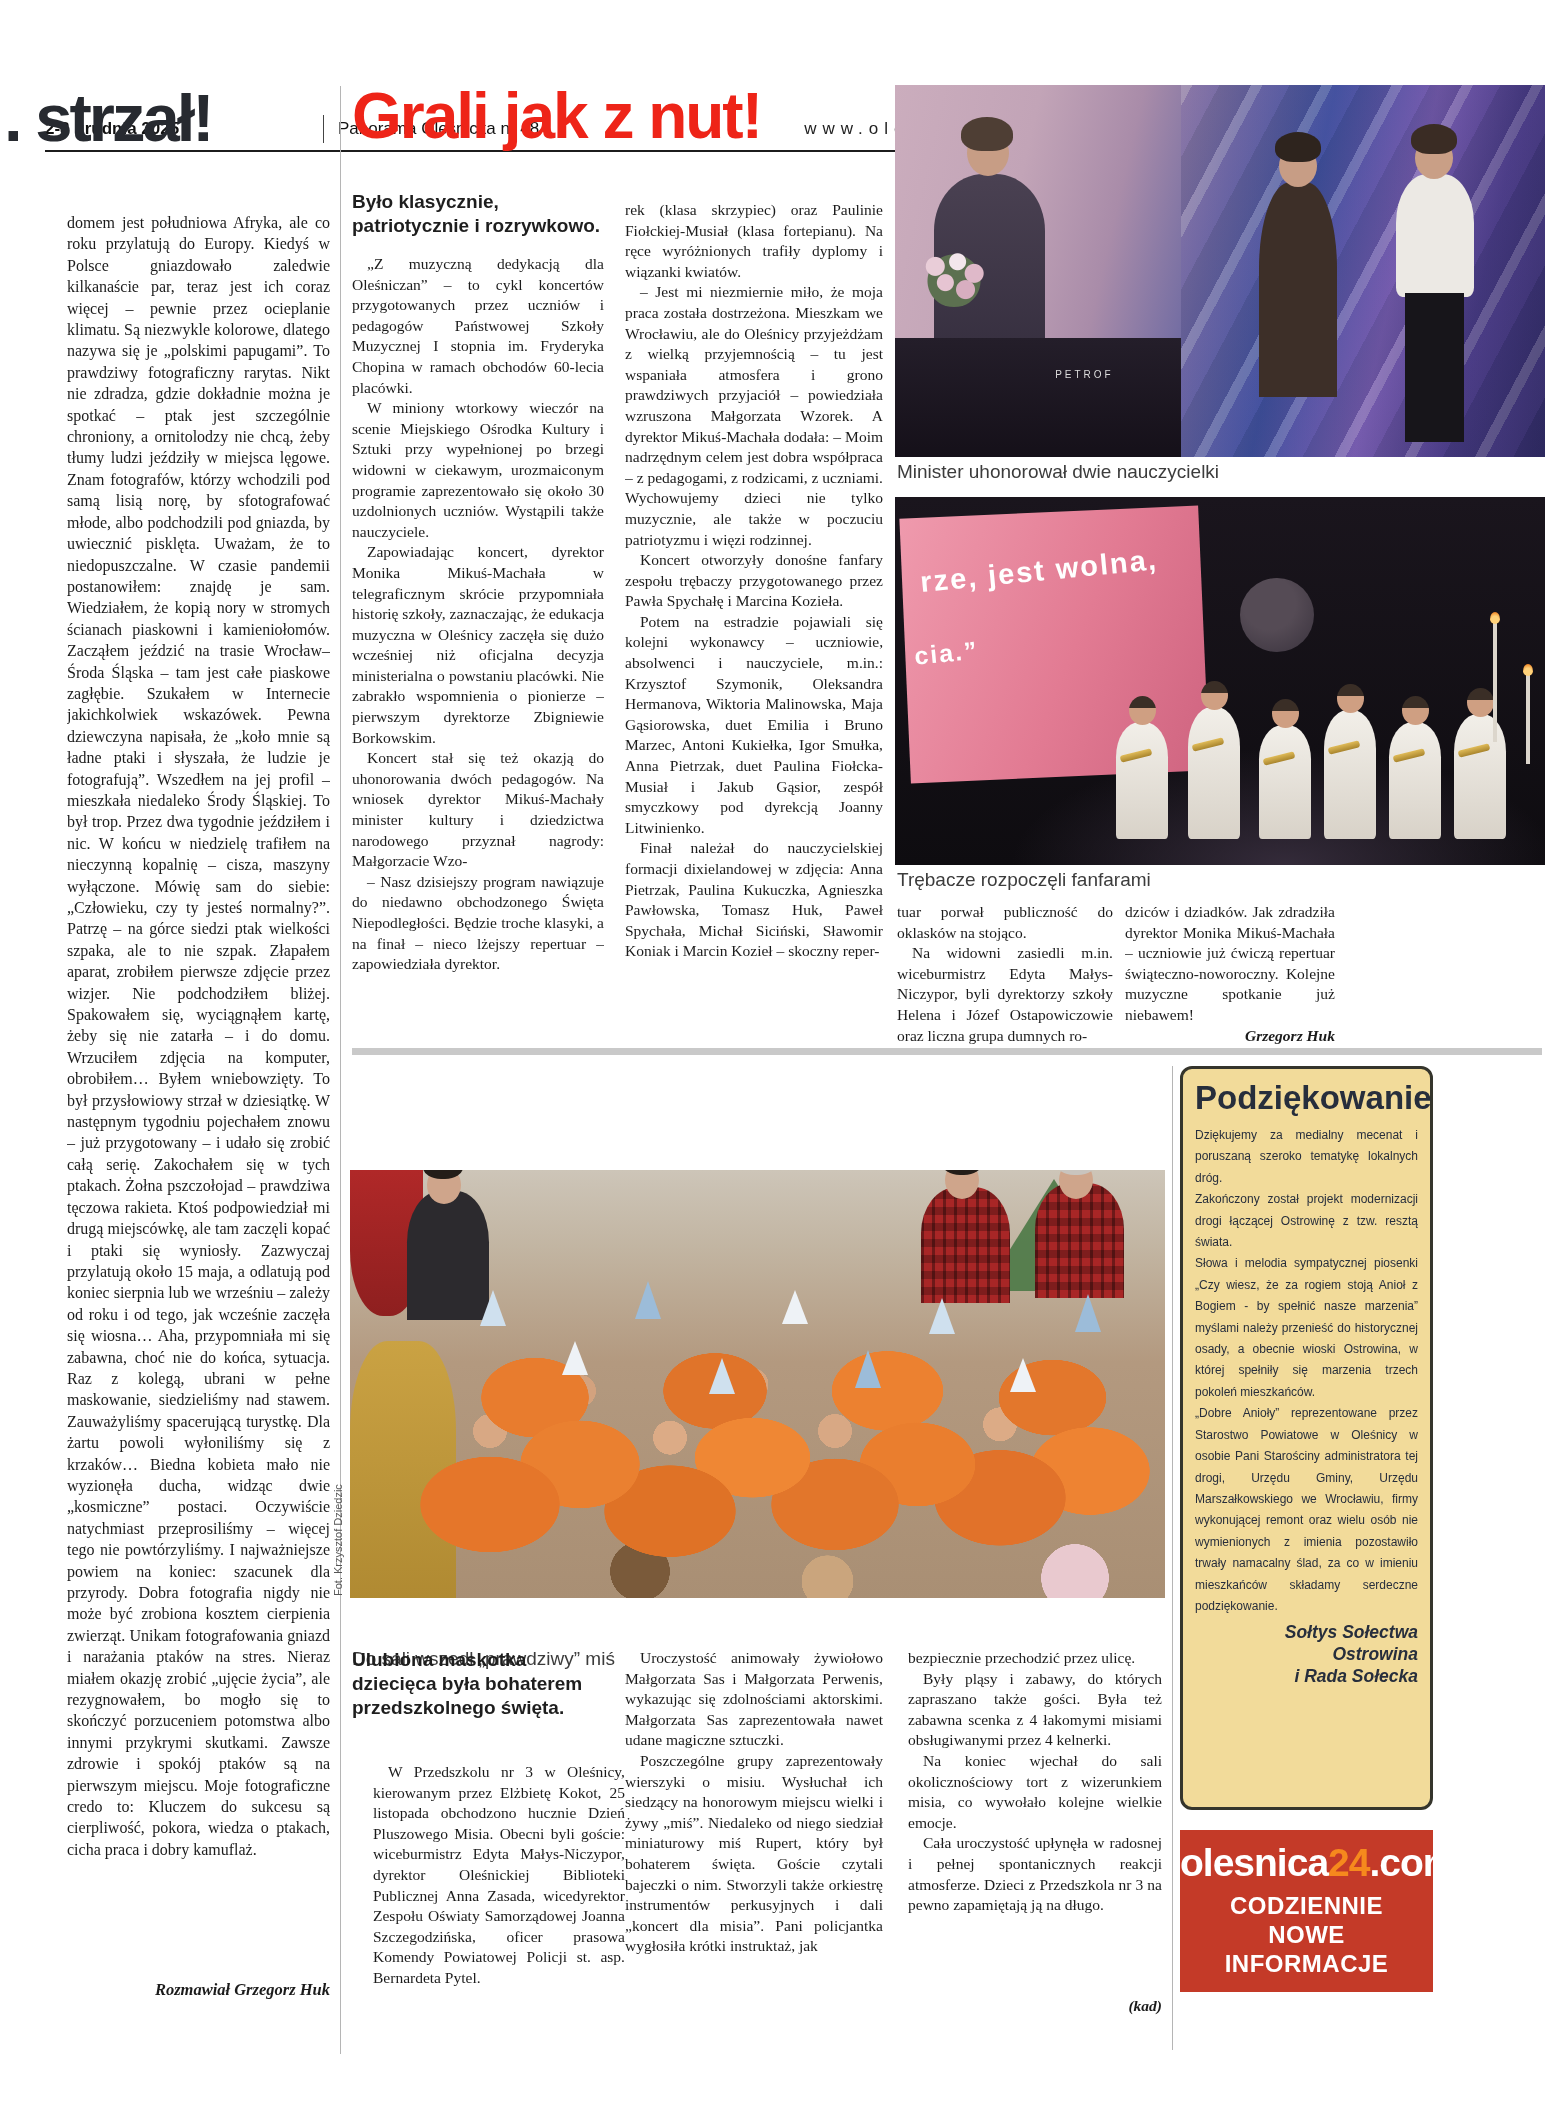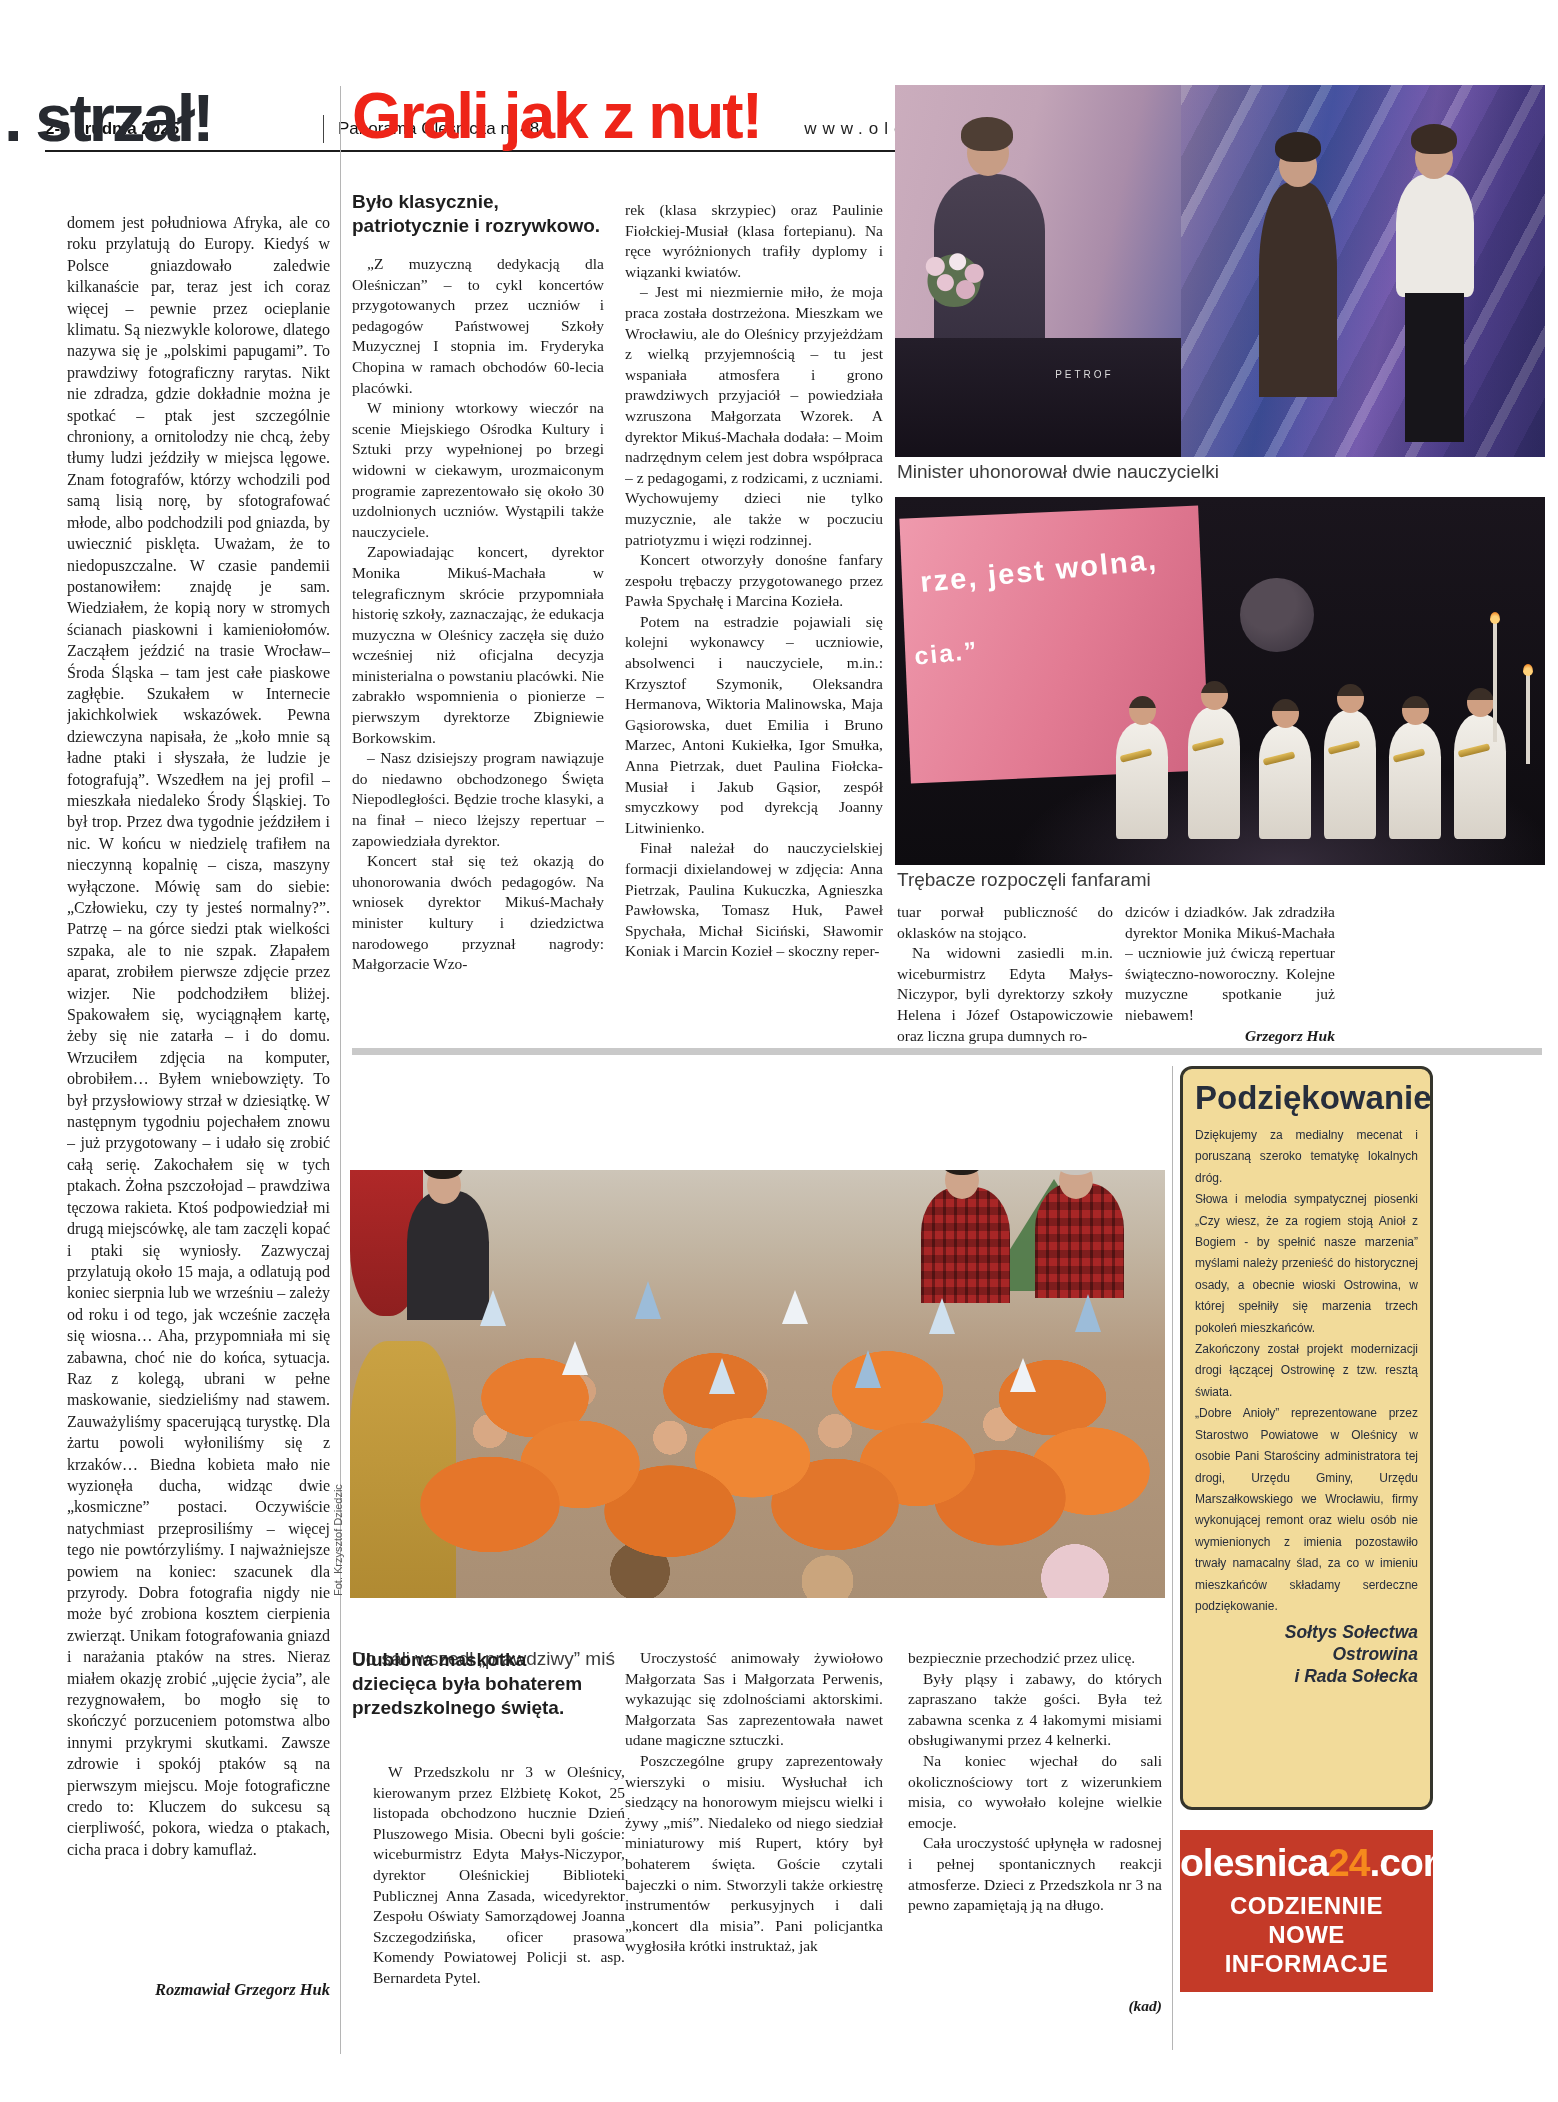--- a/index.html
+++ b/index.html
@@ -181,22 +181,22 @@
   <div class="left-body">domem jest południowa Afryka, ale co roku przylatują do Europy. Kiedyś w Polsce gniazdowało zaledwie kilkanaście par, teraz jest ich coraz więcej – pewnie przez ocieplanie klimatu. Są niezwykle kolorowe, dlatego nazywa się je „polskimi papugami”. To prawdziwy fotograficzny rarytas. Nikt nie zdradza, gdzie dokładnie można je spotkać – ptak jest szczególnie chroniony, a ornitolodzy nie chcą, żeby tłumy ludzi jeździły w miejsca lęgowe. Znam fotografów, którzy wchodzili pod samą lisią norę, by sfotografować młode, albo podchodzili pod gniazda, by uwiecznić pisklęta. Uważam, że to niedopuszczalne. W czasie pandemii postanowiłem: znajdę je sam. Wiedziałem, że kopią nory w stromych ścianach piaskowni i kamieniołomów. Zacząłem jeździć na trasie Wrocław–Środa Śląska – tam jest całe piaskowe zagłębie. Szukałem w Internecie jakichkolwiek wskazówek. Pewna dziewczyna napisała, że „koło mnie są ładne ptaki i słyszała, że ludzie je fotografują”. Wszedłem na jej profil – mieszkała niedaleko Środy Śląskiej. To był trop. Przez dwa tygodnie jeździłem i nic. W końcu w niedzielę trafiłem na nieczynną kopalnię – cisza, maszyny wyłączone. Mówię sam do siebie: „Człowieku, czy ty jesteś normalny?”. Patrzę – na górce siedzi ptak wielkości szpaka, ale to nie szpak. Złapałem aparat, zrobiłem pierwsze zdjęcie przez wizjer. Nie podchodziłem bliżej. Spakowałem się, wyciągnąłem kartę, żeby się nie zatarła – i do domu. Wrzuciłem zdjęcia na komputer, obrobiłem… Byłem wniebowzięty. To był przysłowiowy strzał w dziesiątkę. W następnym tygodniu pojechałem znowu – już przygotowany – i udało się zrobić całą serię. Zakochałem się w tych ptakach. Żołna pszczołojad – prawdziwa tęczowa rakieta. Ktoś podpowiedział mi drugą miejscówkę, ale tam zaczęli kopać i ptaki się wyniosły. Zazwyczaj przylatują około 15 maja, a odlatują pod koniec sierpnia lub we wrześniu – zależy od roku i od tego, jak wcześnie zaczęła się wiosna… Aha, przypomniała mi się zabawna, choć nie do końca, sytuacja. Raz z kolegą, ubrani w pełne maskowanie, siedzieliśmy nad stawem. Zauważyliśmy spacerującą turystkę. Dla żartu powoli wyłoniliśmy się z krzaków… Biedna kobieta mało nie wyzionęła ducha, widząc dwie „kosmiczne” postaci. Oczywiście natychmiast przeprosiliśmy – więcej tego nie powtórzyliśmy. I najważniejsze powiem na koniec: szacunek dla przyrody. Dobra fotografia nigdy nie może być zrobiona kosztem cierpienia zwierząt. Unikam fotografowania gniazd i narażania ptaków na stres. Nieraz miałem okazję zrobić „ujęcie życia”, ale rezygnowałem, bo mogło się to skończyć porzuceniem potomstwa albo innymi przykrymi skutkami. Zawsze zdrowie i spokój ptaków są na pierwszym miejscu. Moje fotograficzne credo to: Kluczem do sukcesu są cierpliwość, pokora, wiedza o ptakach, cicha praca i dobry kamuflaż.</div>
   <div class="left-sig">Rozmawiał Grzegorz Huk</div>
 
   <div class="grali-head">Grali jak z nut!</div>
   <div class="lead" style="left:352px;top:190px;width:252px;">Było klasycznie, patriotycznie i rozrywkowo.</div>
 
   <div class="col" style="left:352px;top:254px;width:252px;height:792px;">
     <p class="ind">„Z muzyczną dedykacją dla Oleśniczan” – to cykl koncertów przygotowanych przez uczniów i pedagogów Państwowej Szkoły Muzycznej I stopnia im. Fryderyka Chopina w ramach obchodów 60-lecia placówki.</p>
     <p class="ind">W miniony wtorkowy wieczór na scenie Miejskiego Ośrodka Kultury i Sztuki przy wypełnionej po brzegi widowni w ciekawym, urozmaiconym programie zaprezentowało się około 30 uzdolnionych uczniów. Wystąpili także nauczyciele.</p>
     <p class="ind">Zapowiadając koncert, dyrektor Monika Mikuś-Machała w telegraficznym skrócie przypomniała historię szkoły, zaznaczając, że edukacja muzyczna w Oleśnicy zaczęła się dużo wcześniej niż oficjalna decyzja ministerialna o powstaniu placówki. Nie zabrakło wspomnienia o pionierze – pierwszym dyrektorze Zbigniewie Borkowskim.</p>
+    <p class="ind">Koncert stał się też okazją do uhonorowania dwóch pedagogów. Na wniosek dyrektor Mikuś-Machały minister kultury i dziedzictwa narodowego przyznał nagrody: Małgorzacie Wzo-</p>
     <p class="ind">– Nasz dzisiejszy program nawiązuje do niedawno obchodzonego Święta Niepodległości. Będzie troche klasyki, a na finał – nieco lżejszy repertuar – zapowiedziała dyrektor.</p>
-    <p class="ind">Koncert stał się też okazją do uhonorowania dwóch pedagogów. Na wniosek dyrektor Mikuś-Machały minister kultury i dziedzictwa narodowego przyznał nagrody: Małgorzacie Wzo-</p>
   </div>
 
   <div class="col" style="left:625px;top:200px;width:258px;height:846px;">
     <p>rek (klasa skrzypiec) oraz Paulinie Fiołckiej-Musiał (klasa fortepianu). Na ręce wyróżnionych trafiły dyplomy i wiązanki kwiatów.</p>
     <p class="ind">– Jest mi niezmiernie miło, że moja praca została dostrzeżona. Mieszkam we Wrocławiu, ale do Oleśnicy przyjeżdżam z wielką przyjemnością – tu jest wspaniała atmosfera i grono prawdziwych przyjaciół – powiedziała wzruszona Małgorzata Wzorek. A dyrektor Mikuś-Machała dodała: – Moim nadrzędnym celem jest dobra współpraca – z pedagogami, z rodzicami, z uczniami. Wychowujemy dzieci nie tylko muzycznie, ale także w poczuciu patriotyzmu i więzi rodzinnej.</p>
     <p class="ind">Koncert otworzyły donośne fanfary zespołu trębaczy przygotowanego przez Pawła Spychałę i Marcina Kozieła.</p>
     <p class="ind">Potem na estradzie pojawiali się kolejni wykonawcy – uczniowie, absolwenci i nauczyciele, m.in.: Krzysztof Szymonik, Oleksandra Hermanova, Wiktoria Malinowska, Maja Gąsiorowska, duet Emilia i Bruno Marzec, Antoni Kukiełka, Igor Smułka, Anna Pietrzak, duet Paulina Fiołcka-Musiał i Jakub Gąsior, zespół smyczkowy pod dyrekcją Joanny Litwinienko.</p>
     <p class="ind">Finał należał do nauczycielskiej formacji dixielandowej w zdjęcia: Anna Pietrzak, Paulina Kukuczka, Agnieszka Pawłowska, Tomasz Huk, Paweł Spychała, Michał Siciński, Sławomir Koniak i Marcin Kozieł – skoczny reper-</p>
   </div>
 
@@ -310,22 +310,22 @@
     <p>bezpiecznie przechodzić przez ulicę.</p>
     <p class="ind">Były pląsy i zabawy, do których zapraszano także gości. Była też zabawna scenka z 4 łakomymi misiami obsługiwanymi przez 4 kelnerki.</p>
     <p class="ind">Na koniec wjechał do sali okolicznościowy tort z wizerunkiem misia, co wywołało kolejne wielkie emocje.</p>
     <p class="ind">Cała uroczystość upłynęła w radosnej i pełnej spontanicznych reakcji atmosferze. Dzieci z Przedszkola nr 3 na pewno zapamiętają ją na długo.</p>
   </div>
   <div class="col sig-it" style="left:908px;top:1996px;width:254px;height:24px;">(kad)</div>
 
   <div class="thanks">
     <h2 class="t-title">Podziękowanie</h2>
     <p>Dziękujemy za medialny mecenat i poruszaną szeroko tematykę lokalnych dróg.</p>
+    <p>Zakończony został projekt modernizacji drogi łączącej Ostrowinę z tzw. resztą świata.</p>
     <p>Słowa i melodia sympatycznej piosenki „Czy wiesz, że za rogiem stoją Anioł z Bogiem - by spełnić nasze marzenia” myślami należy przenieść do historycznej osady, a obecnie wioski Ostrowina, w której spełniły się marzenia trzech pokoleń mieszkańców.</p>
-    <p>Zakończony został projekt modernizacji drogi łączącej Ostrowinę z tzw. resztą świata.</p>
     <p>„Dobre Anioły” reprezentowane przez Starostwo Powiatowe w Oleśnicy w osobie Pani Starościny administratora tej drogi, Urzędu Gminy, Urzędu Marszałkowskiego we Wrocławiu, firmy wykonującej remont oraz wielu osób nie wymienionych z imienia pozostawiło trwały namacalny ślad, za co w imieniu mieszkańców składamy serdeczne podziękowanie.</p>
     <div class="t-sig">
       <div>Sołtys Sołectwa Ostrowina</div>
       <div>i Rada Sołecka</div>
     </div>
   </div>
 
   <div class="ad">
     <div class="ad-logo">
       <span>olesnica</span><span class="acc">24</span><span>.com</span>

